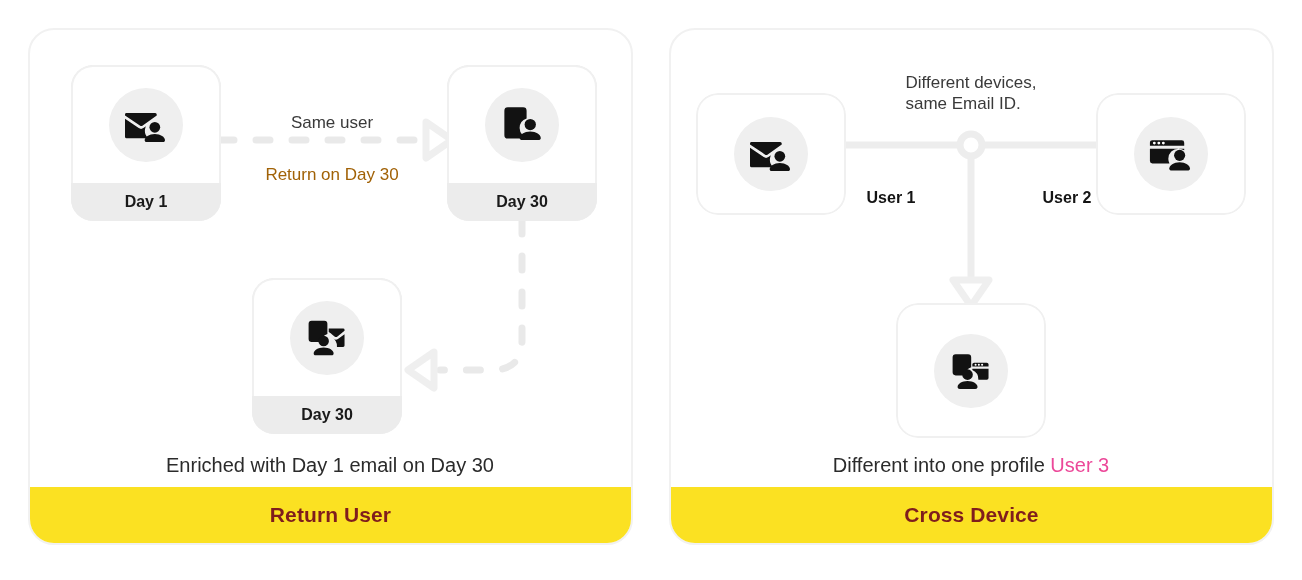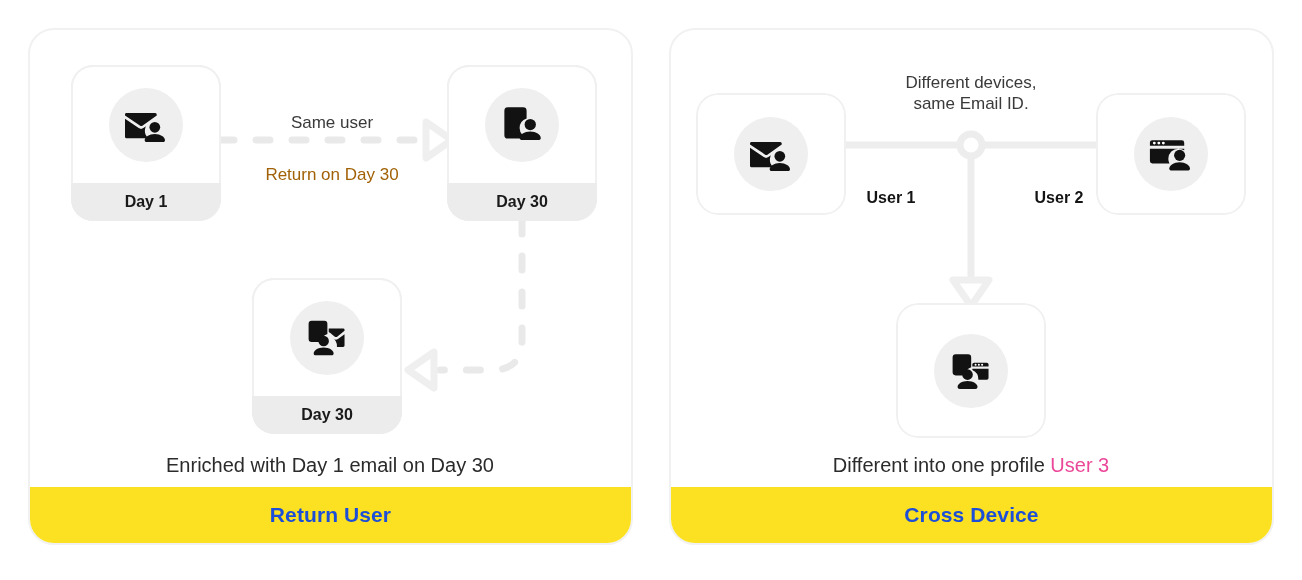--- a/index.html
+++ b/index.html
@@ -19,21 +19,21 @@
   #panel-return{left:28px;width:605px;}
   #panel-cross{left:669px;width:605px;}
 
   .panel-body{position:absolute;left:0;top:0;right:0;bottom:56px;}
 
   .panel-footer{
     position:absolute;left:0;right:0;bottom:0;height:56px;
     background:#fbe122;display:flex;align-items:center;justify-content:center;
   }
   .panel-footer span{
-    font-size:21px;font-weight:bold;color:#1d4ed8;letter-spacing:.1px;
+    font-size:21px;font-weight:bold;color:#7f1d1d;letter-spacing:.1px;
   }
 
   
   .card{
     position:absolute;background:#ececec;border-radius:22px;
     box-sizing:border-box;overflow:hidden;margin-top:8px;
   }
   .card .card-top{
     background:#ffffff;border:2px solid #f0f0f0;border-bottom:none;
     border-radius:22px 22px 0 0;box-sizing:border-box;
@@ -57,21 +57,21 @@
 
   
   .conn{position:absolute;pointer-events:none;}
   .conn svg{display:block;overflow:visible;}
 
   
   .ftext{
     position:absolute;color:#1f1f1f;white-space:nowrap;
     font-size:17px;line-height:1.25;
   }
-  .ftext.c{transform:translateX(-50%);text-align:center;}
+  .ftext.c{transform:translateX(-50%);}
   .ftext.reg{font-weight:normal;color:#3a3a3a;}
   .ftext.med{font-weight:normal;color:#a16207;}
   .ftext.small{font-size:16px;font-weight:bold;color:#141414;margin-left:8px;}
   .ftext.cap{font-size:20px;font-weight:normal;color:#2b2b2b;}
   .ftext.cap b{font-weight:normal;color:#ec4899;}
 </style>
 </head>
 <body>
 
 <div class="stage">
@@ -208,21 +208,21 @@
           </div>
         </div>
       </div>
 
       <div class="ftext c reg" style="left:300px;top:42px;">
         <div>Different devices,</div>
         <div>same Email ID.</div>
       </div>
 
       <div class="ftext c small" style="left:212px;top:158px;">User 1</div>
-      <div class="ftext c small" style="left:380px;top:158px;">User 2</div>
+      <div class="ftext c small" style="left:388px;top:158px;">User 2</div>
 
       <div class="ftext c cap" style="left:300px;top:423px;"><span>Different into one profile </span><b>User 3</b></div>
     </div>
 
     <div class="panel-footer">
       <span>Cross Device</span>
     </div>
   </div>
 
 </div>

